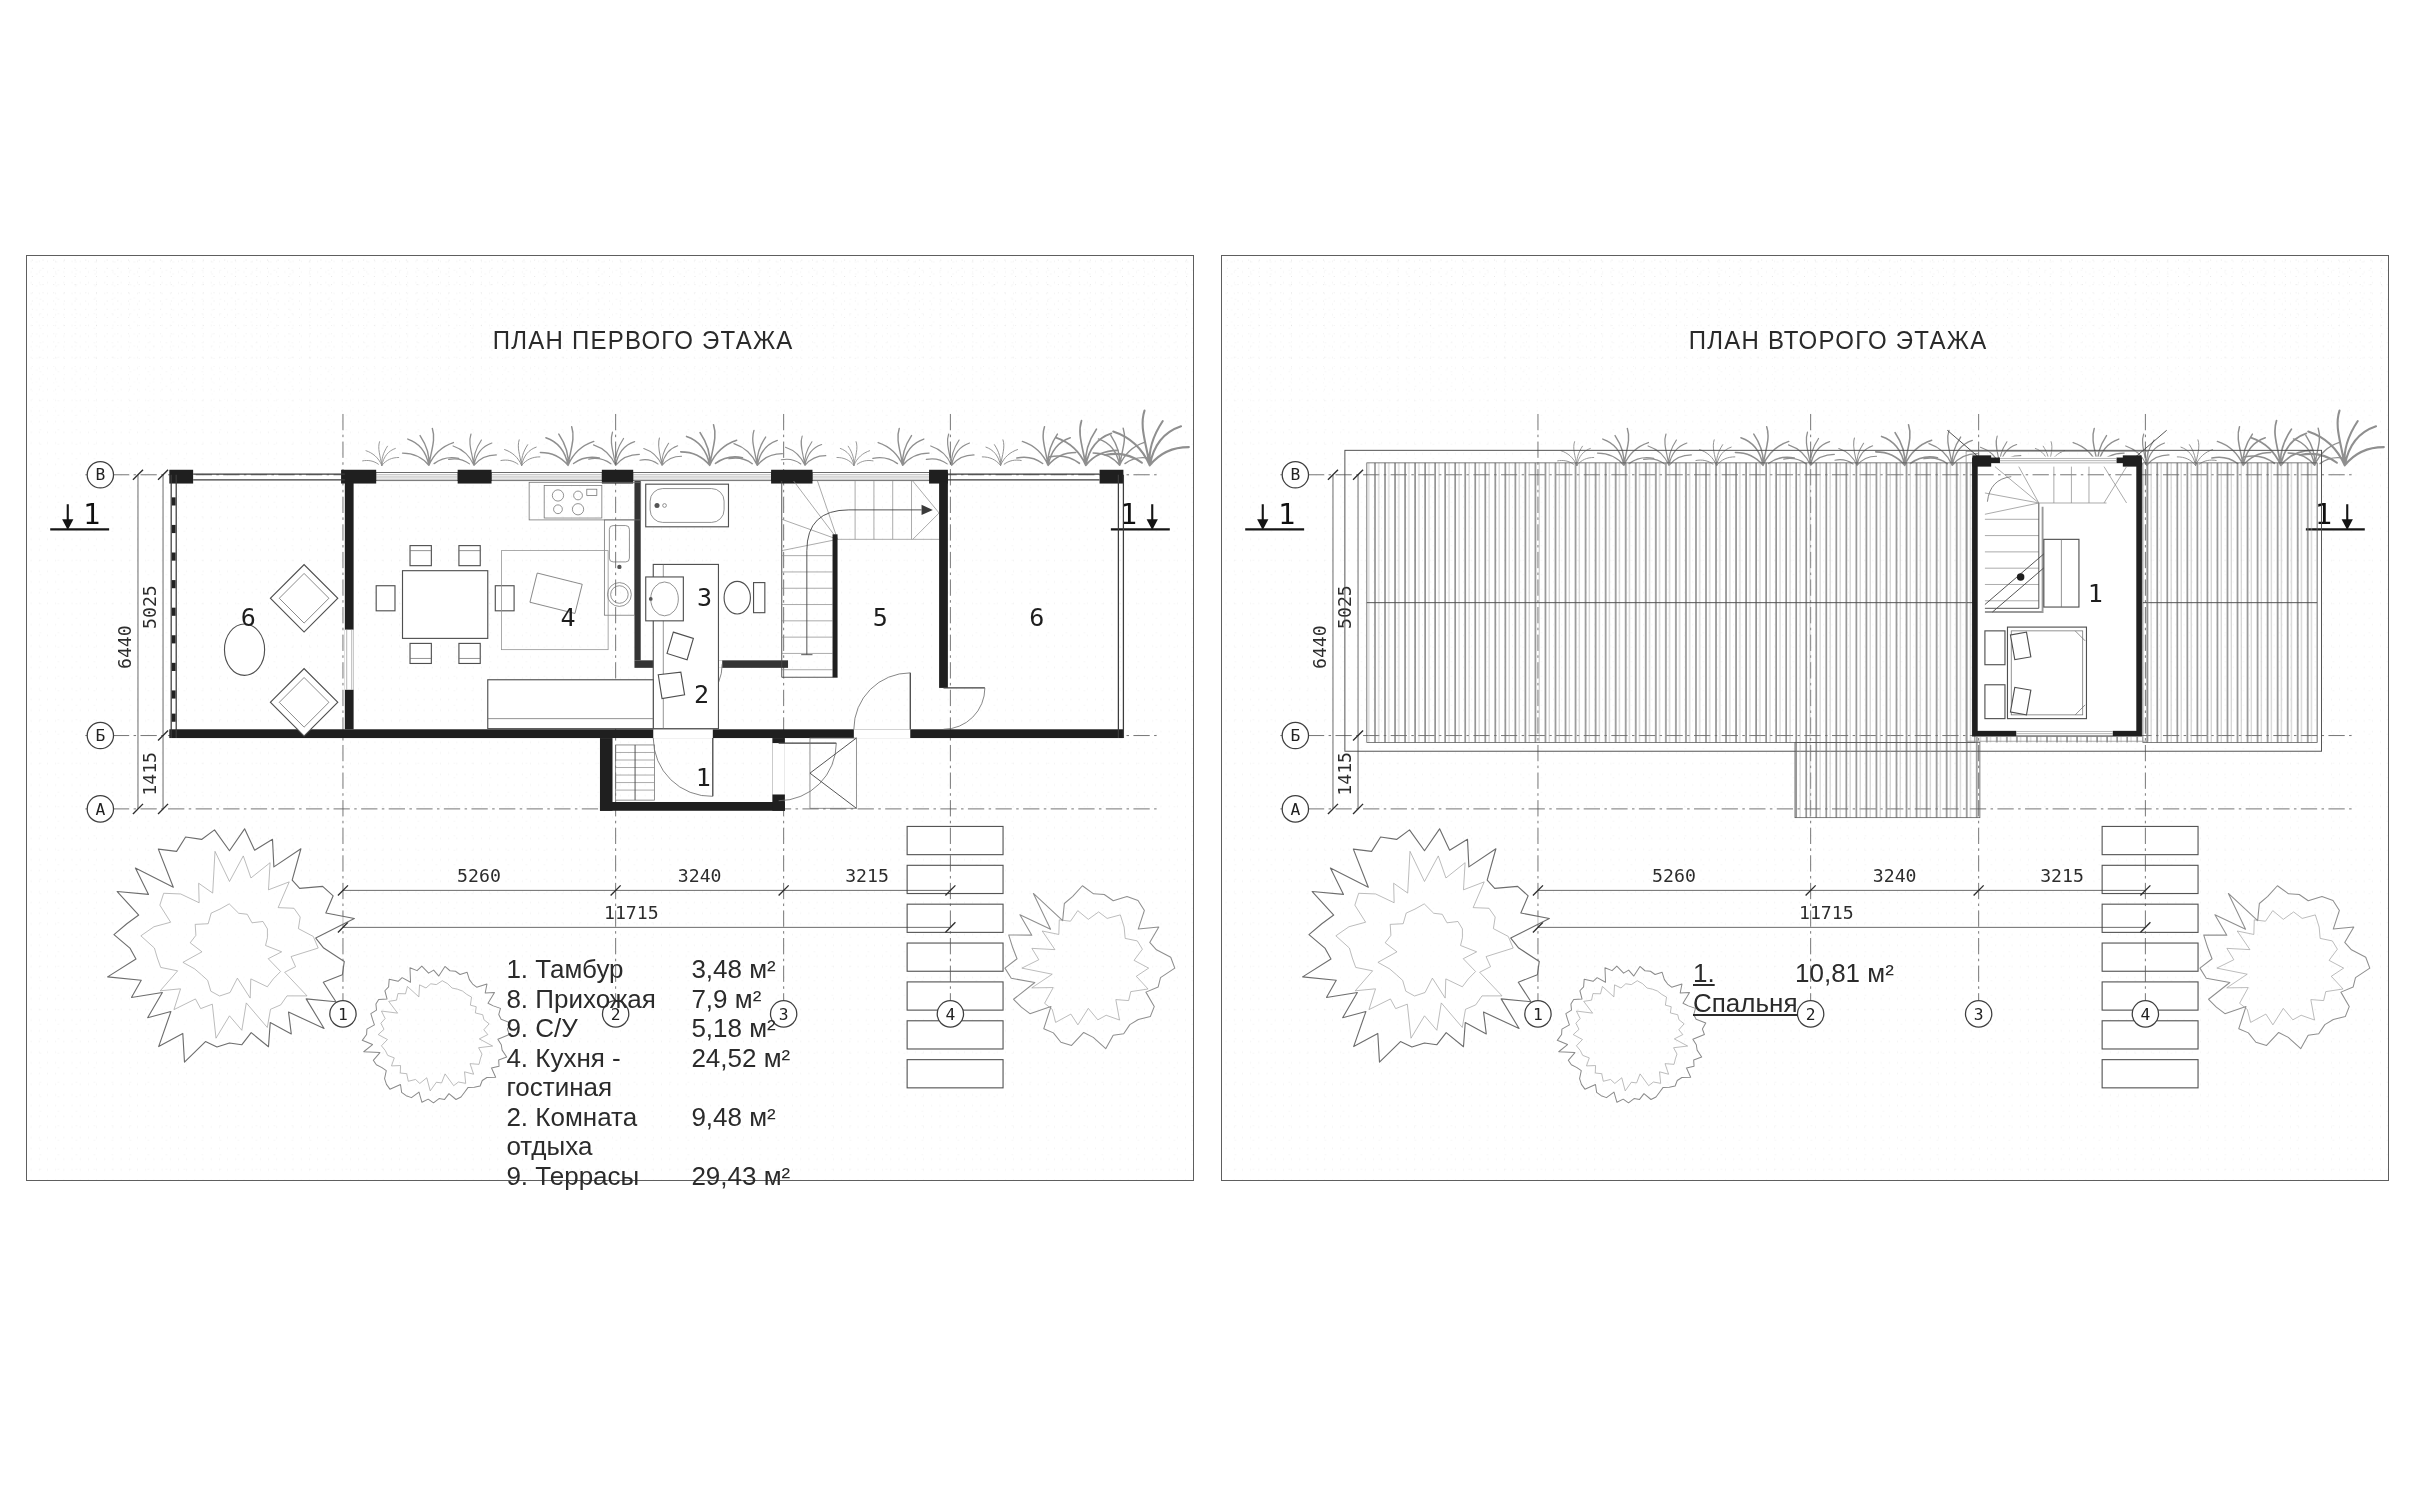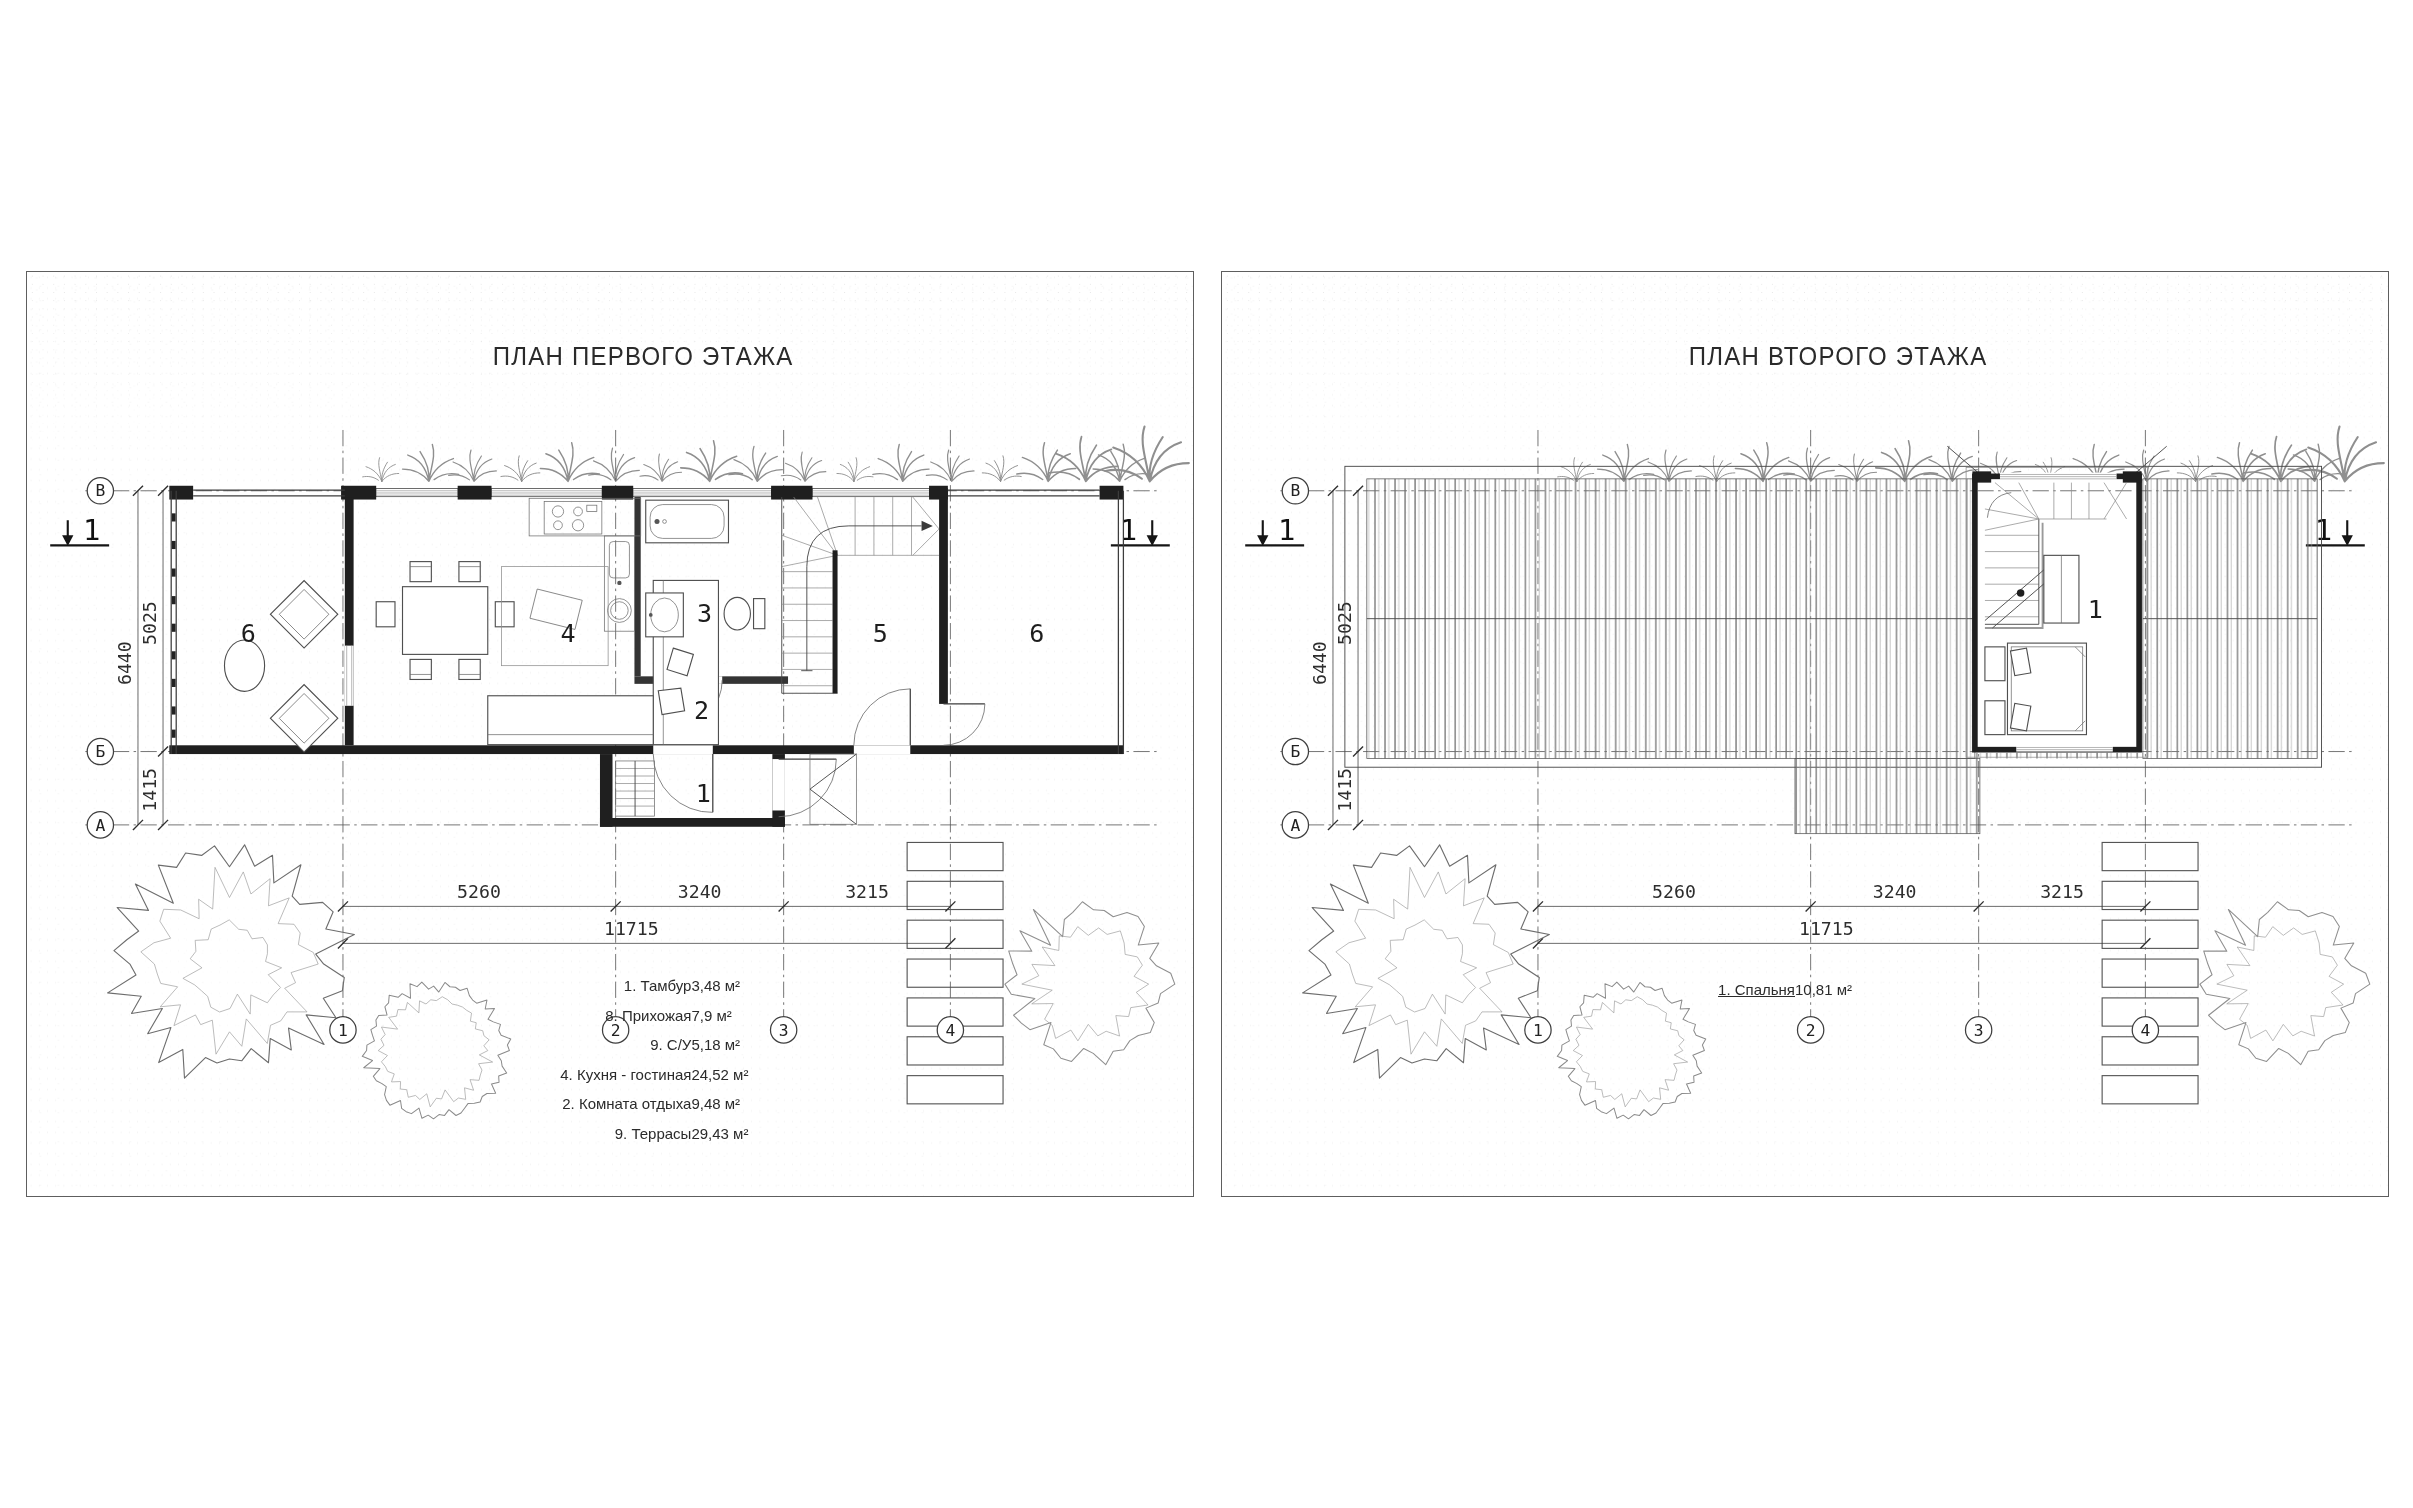--- a/index.html
+++ b/index.html
@@ -1,37 +1,37 @@
 <!DOCTYPE html>
 <html style="font-size:10px"><head>
 <meta charset="utf-8">
 <style>
   html,body{margin:0;padding:0;background:#fff;}
   .canvas{position:relative;width:2413px;height:1508px;background:#ffffff;overflow:hidden;
           font-family:"Liberation Sans",sans-serif;}
-  .sheet{position:absolute;top:271px;width:1168px;height:926px;background:#fff;
+  .sheet{position:absolute;top:255px;width:1168px;height:926px;background:#fff;
          border:1.3px solid #5e5e5e;box-sizing:border-box;
          background-image:
            radial-gradient(rgba(50,50,50,0.055) 0.6px, transparent 0.8px),
            radial-gradient(rgba(60,60,60,0.04) 0.6px, transparent 0.9px);
          background-size:8.2px 10.7px, 18px 14.5px;
          background-position:0 0, 4.4px 7px;}
   .sheet-left{left:26.4px;}
   .sheet-right{left:1221px;}
   .speckle{position:absolute;left:0;top:0;right:0;height:189px;pointer-events:none;
            background-image:radial-gradient(rgba(40,40,40,0.16) 0.6px, transparent 0.9px),
                             radial-gradient(rgba(40,40,40,0.10) 0.8px, transparent 1px);
            background-size:10.7px 8.2px,19.5px 12px;
            -webkit-mask-image:linear-gradient(to bottom,rgba(0,0,0,.8),transparent);
            mask-image:linear-gradient(to bottom,rgba(0,0,0,.8),transparent);}
   .title{position:absolute;top:70px;left:0;right:0;text-align:center;text-indent:69px;
          font-size:25px;letter-spacing:1.3px;color:#2a2a2a;transform:scaleX(.96);
          font-family:"Liberation Sans",sans-serif;}
   .plan-svg{position:absolute;left:0;top:0;width:100%;height:100%;}
-  .legend{position:absolute;left:479px;top:699px;color:#2b2b2b;font-size:15px;text-align:right;}
+  .legend{position:absolute;left:479px;top:699px;color:#2b2b2b;font-size:26px;}
   .legend-row{display:flex;line-height:29.5px;}
   .legend-name{width:185px;}
   .legend.compact{left:471px;top:703px;}
   .legend.compact .legend-name{width:102px;text-decoration:underline;}
   
   .wall{fill:#1f1f1f;}
   .wall2{fill:#343434;}
   .thin{stroke:#3c3c3c;stroke-width:2;fill:none;}
   .med{stroke:#4a4a4a;stroke-width:1.5;fill:none;}
   .lt{stroke:#8f8f8f;stroke-width:1.2;fill:none;}

